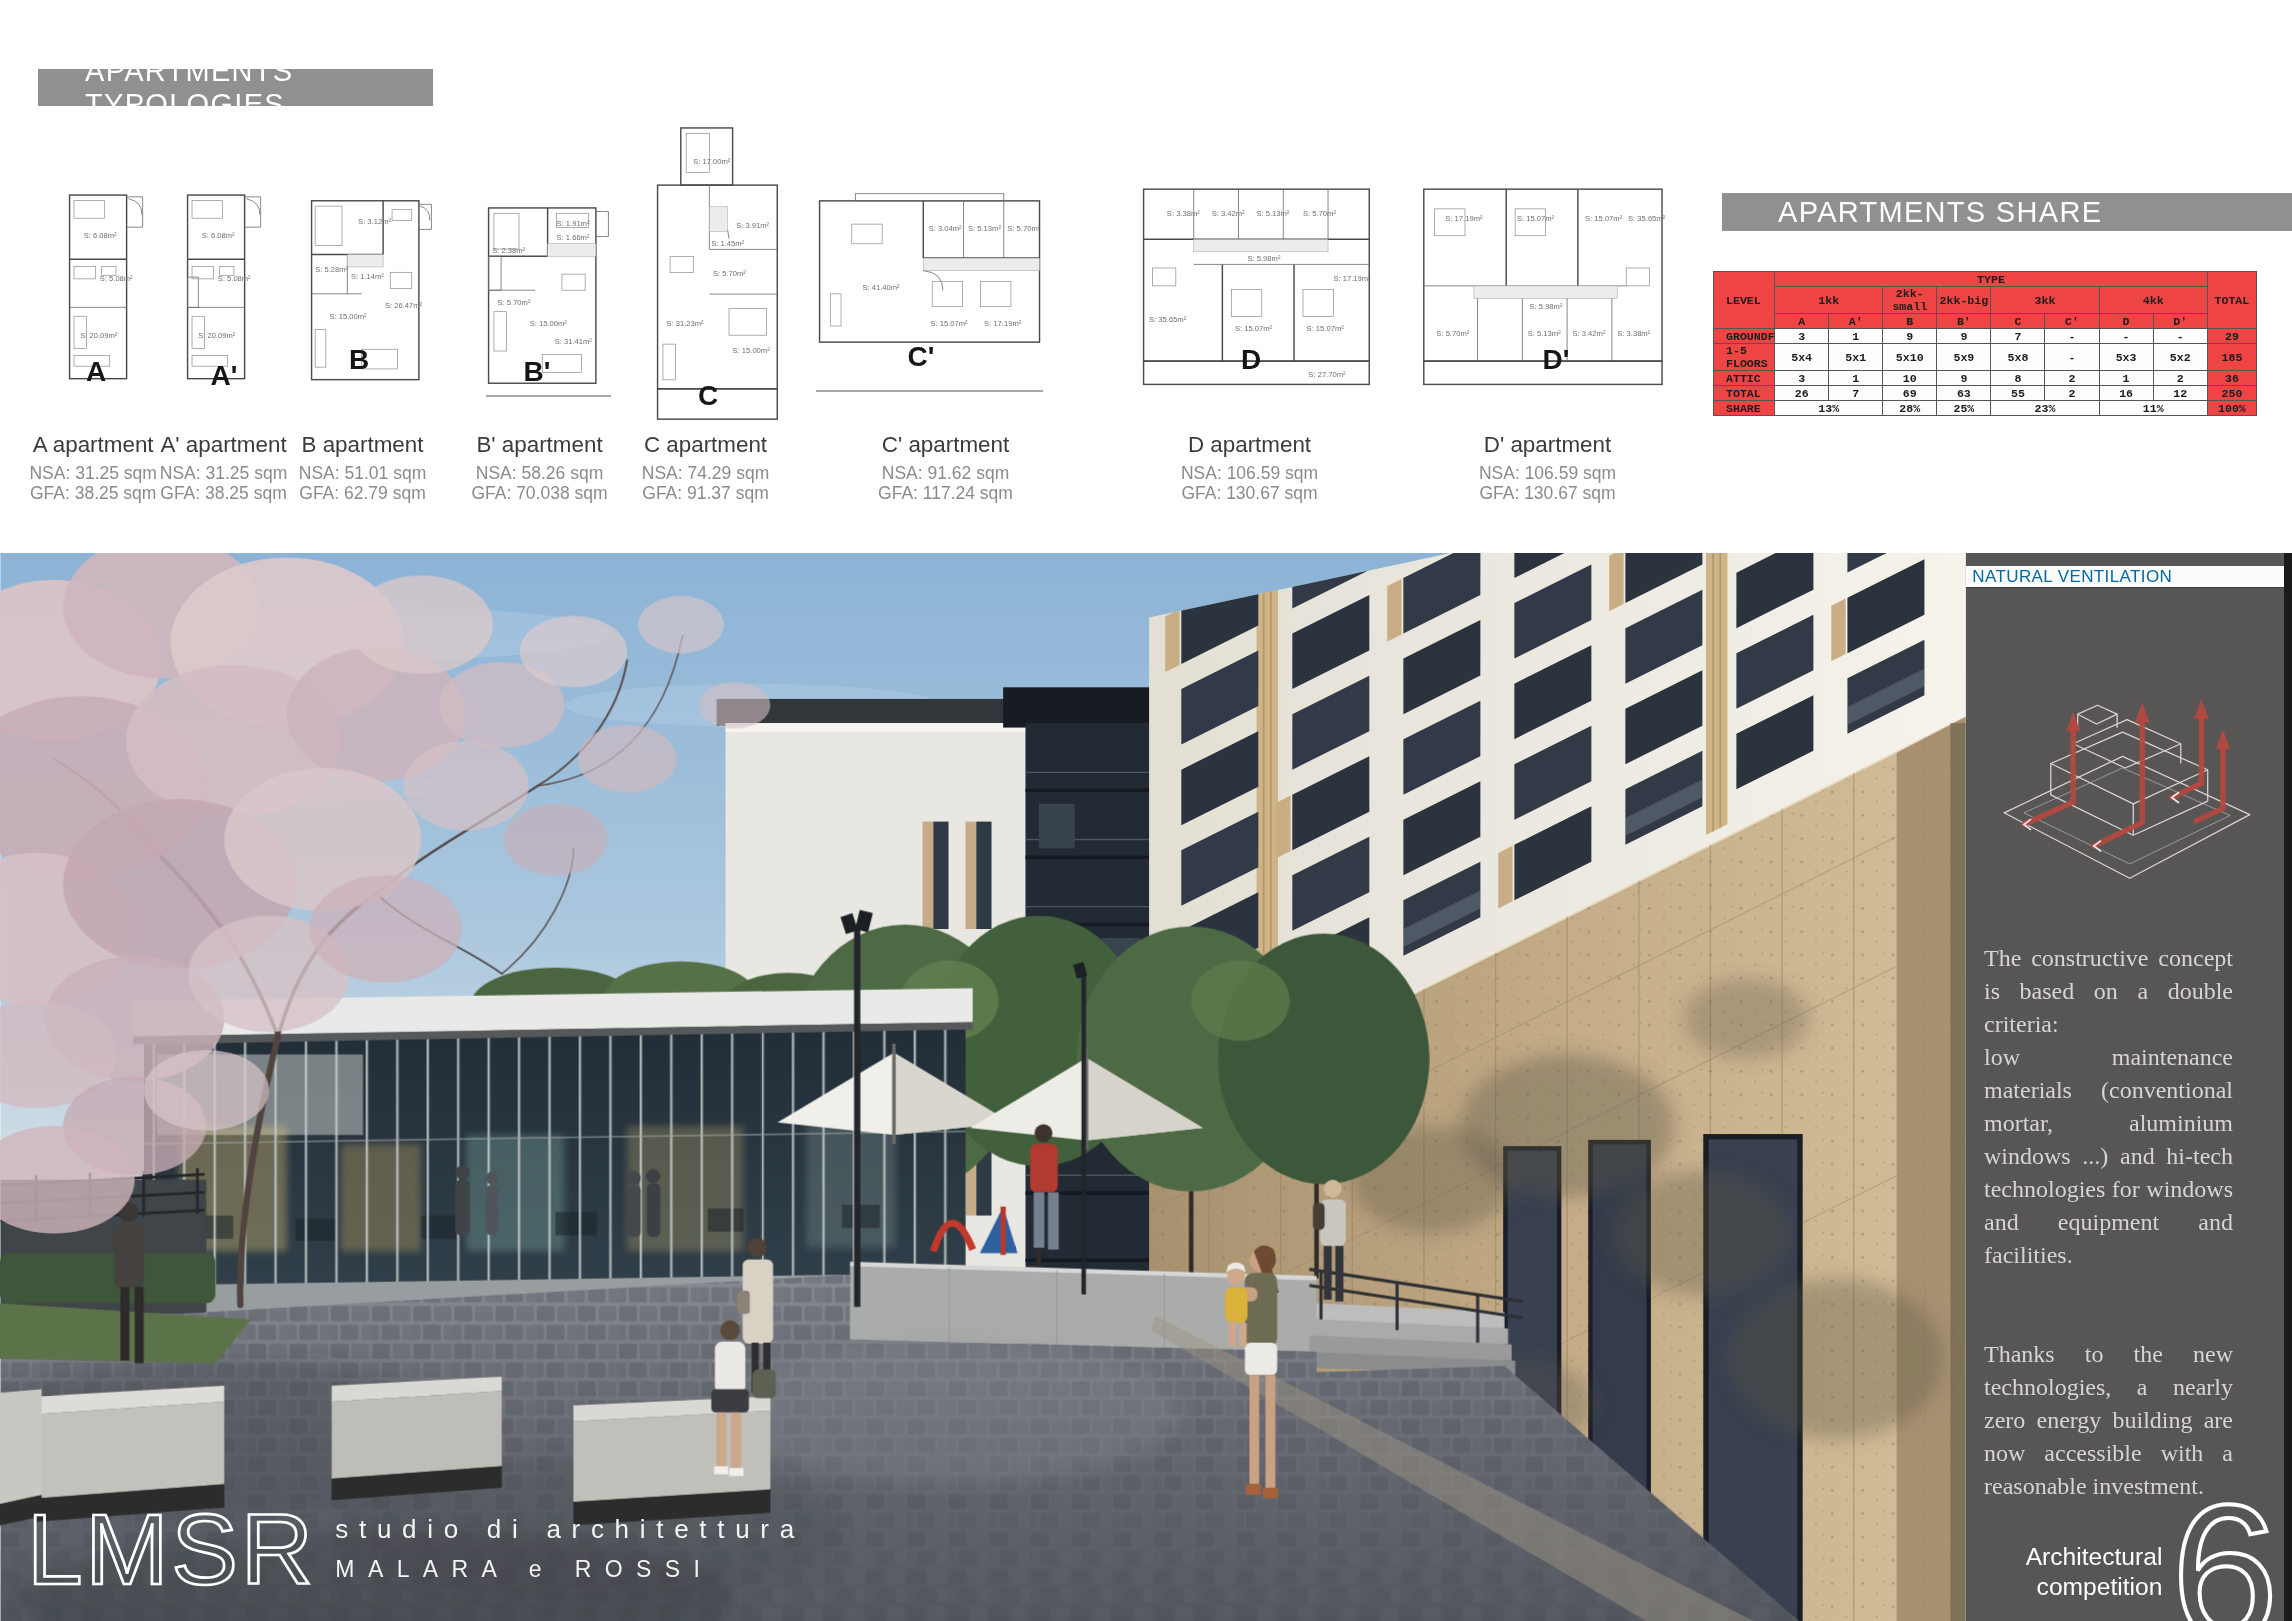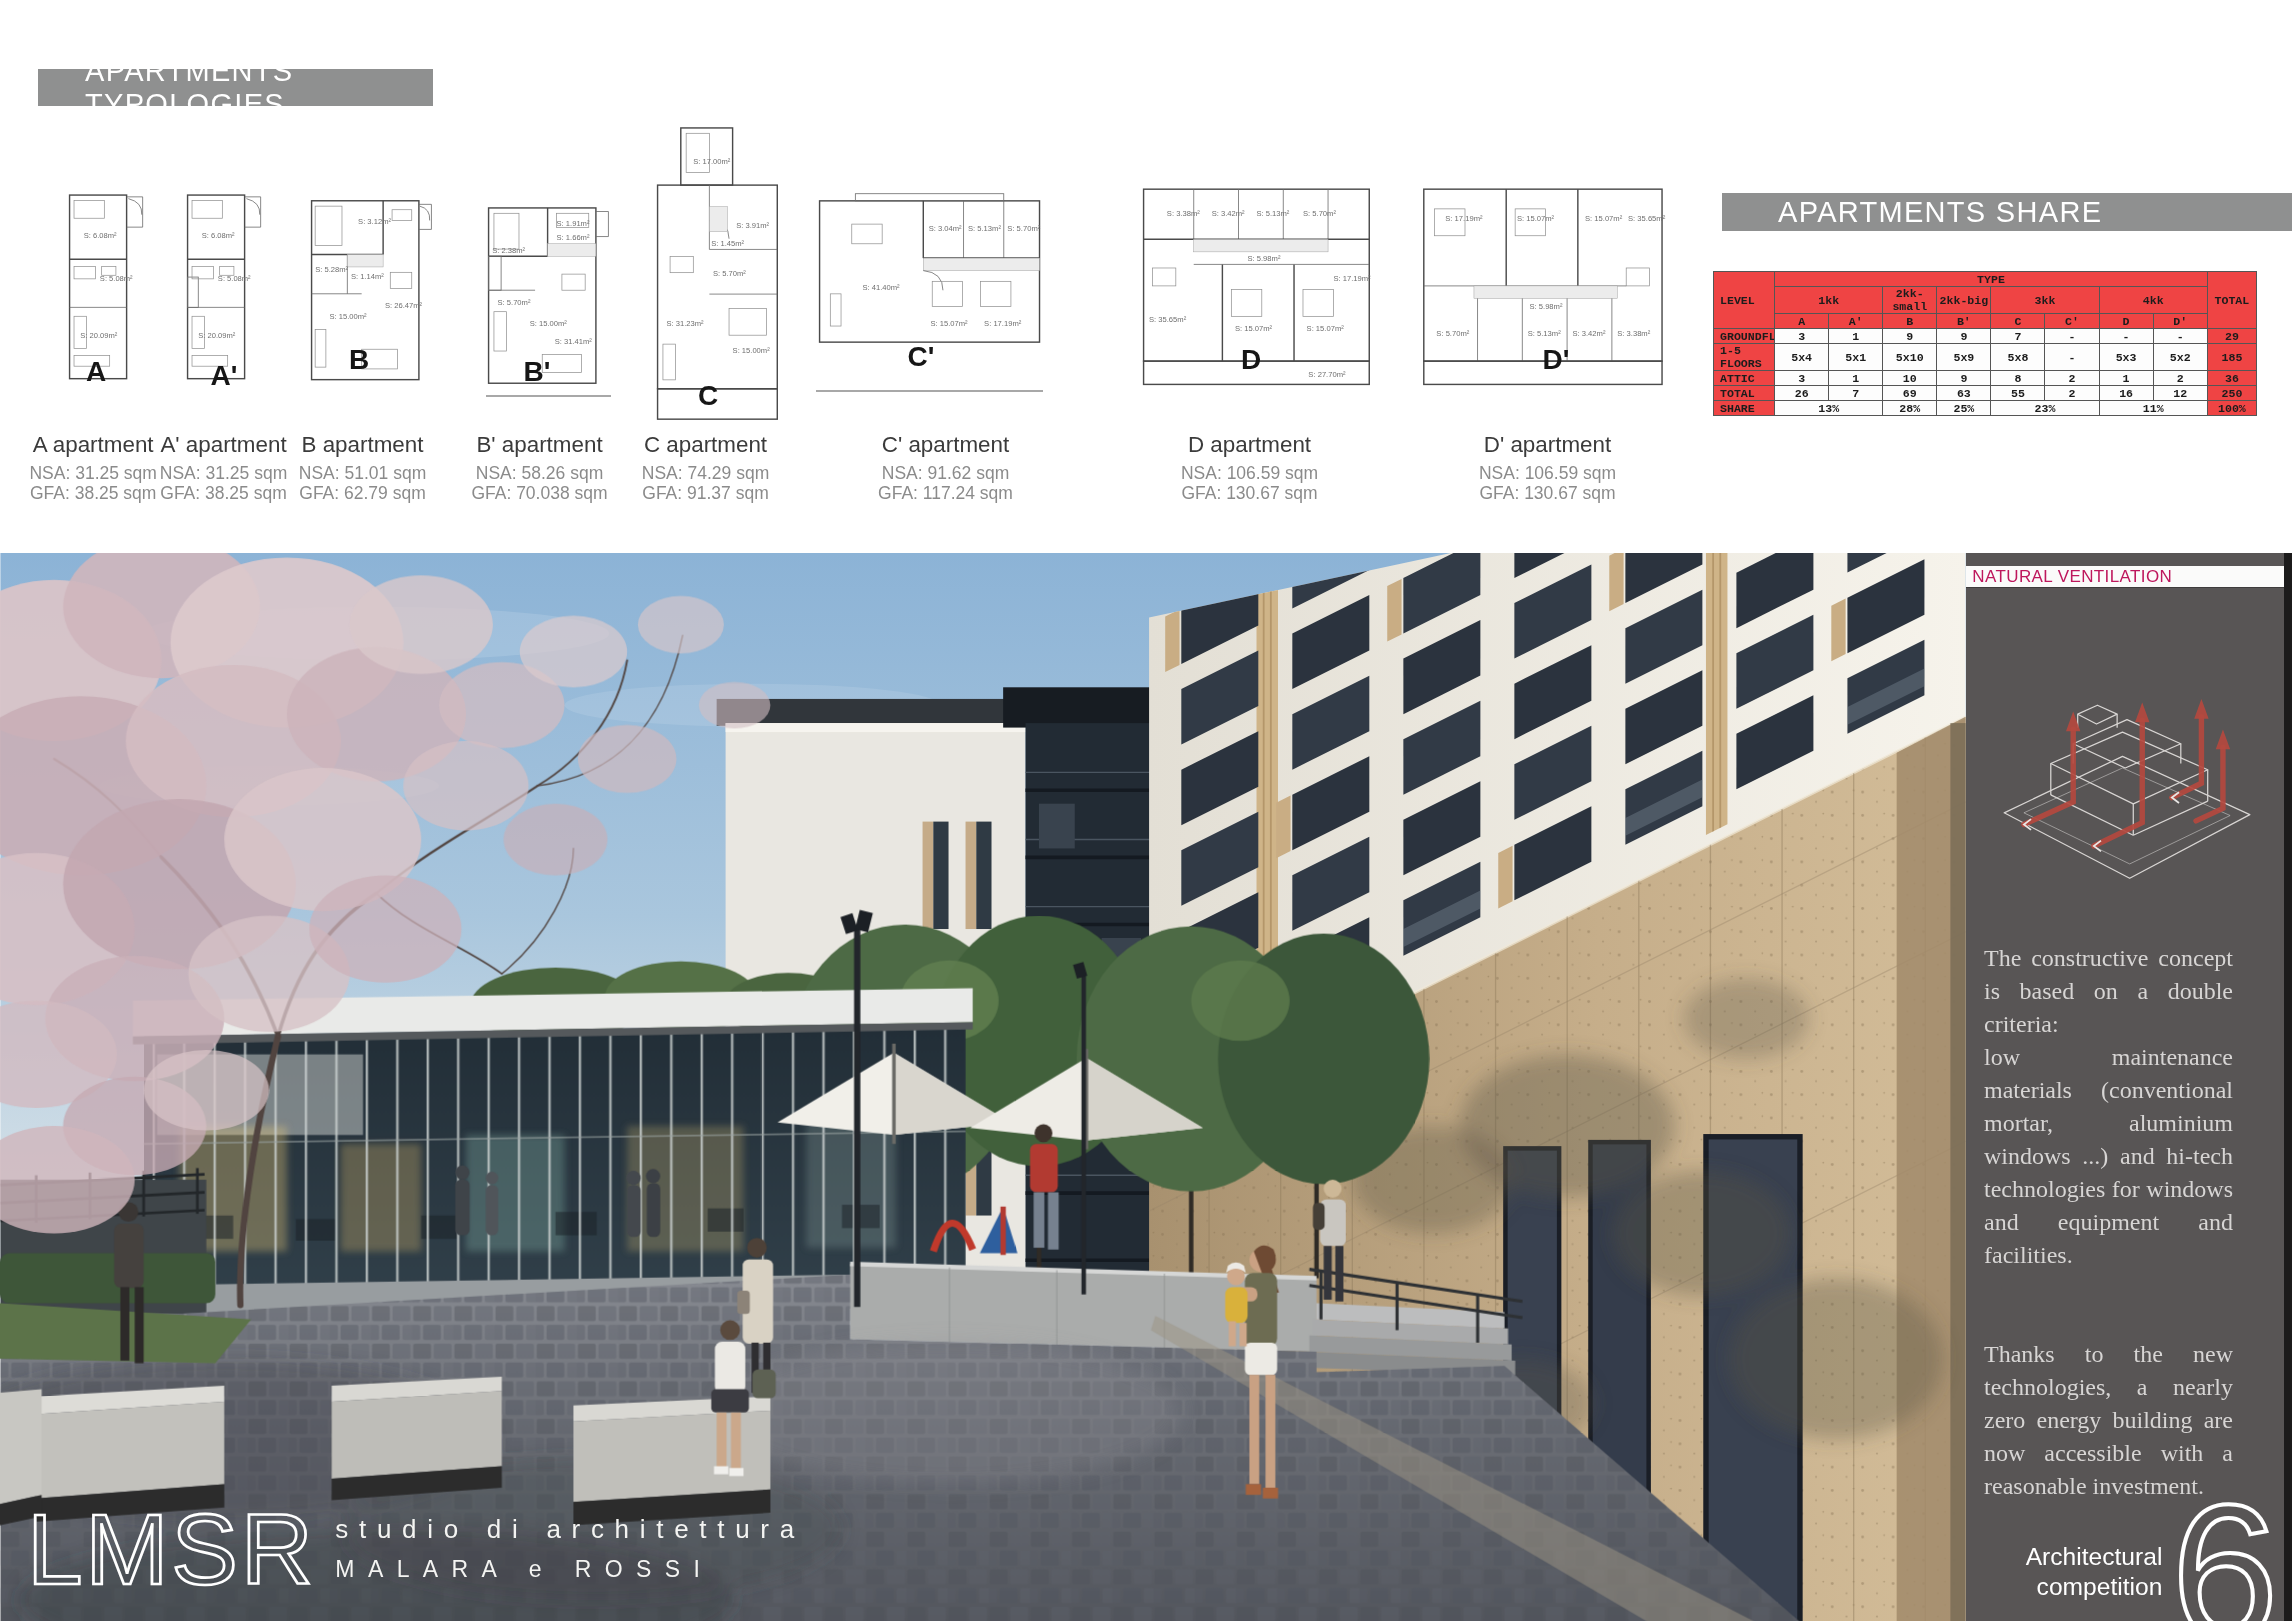--- a/index.html
+++ b/index.html
@@ -18,24 +18,24 @@
   .uline { position:absolute; height:1.8px; background:#a8a8a8; }
   .plan-caption { position:absolute; width:215px; text-align:center; }
   .plan-caption .t { font-size:22.4px; color:#3b3b3b; margin-bottom:4.5px; }
   .plan-caption .s { font-size:17.5px; color:#8b8b8b; line-height:20.6px; }
   table.share { border-collapse:collapse; table-layout:fixed; width:544px;
                 font-family:"Liberation Mono", monospace; font-size:11.6px; font-weight:bold;
                 color:#1c1c1c; border:1.8px solid #3f3f3f; }
   table.share td { border:0.9px solid #555; height:15px; text-align:center; padding:0; overflow:hidden; }
   table.share td.hd { background:#ef4444; }
   table.share td.wt { background:#fdfdfd; }
-  table.share td.lf { text-align:left; padding-left:6px;font-family:Liberation Mono, monospace; }
+  table.share td.lf { text-align:left; padding-left:12px;font-family:Liberation Mono, monospace; }
   .sidebar { background:#585555; }
   .vent-bar { position:absolute; left:0; top:13.4px; width:318px; height:21.5px; background:#fbfbfa;
-              border-bottom:1.8px solid #3e3c3c; color:#be185d; font-size:17px; letter-spacing:0.4px;
+              border-bottom:1.8px solid #3e3c3c; color:#0369a1; font-size:17px; letter-spacing:0.4px;
               display:flex; align-items:center; padding-left:6.3px; }
   .vent-text { position:absolute; left:18px; top:356px; width:249px; color:#d7d5d4;
                font-size:24px; line-height:33px; text-align:justify; white-space:pre-line; }
   .vent-text p { margin-bottom:33px; text-align:justify; white-space:pre-line;font-family:Liberation Serif, serif; }
   .proj { position:absolute; right:14.3px; top:942px; display:flex; align-items:center; }
   .proj .names { text-align:right; color:#fff; margin-right:9px; }
   .proj .names .n1 { font-size:32px; line-height:39px; }
   .proj .names .n2 { font-size:24.6px; line-height:30px; }
   .bignum { font-size:193px; line-height:0.8; color:rgba(255,255,255,0.28); font-weight:normal; }
   @supports (-webkit-text-stroke: 2px white) {

